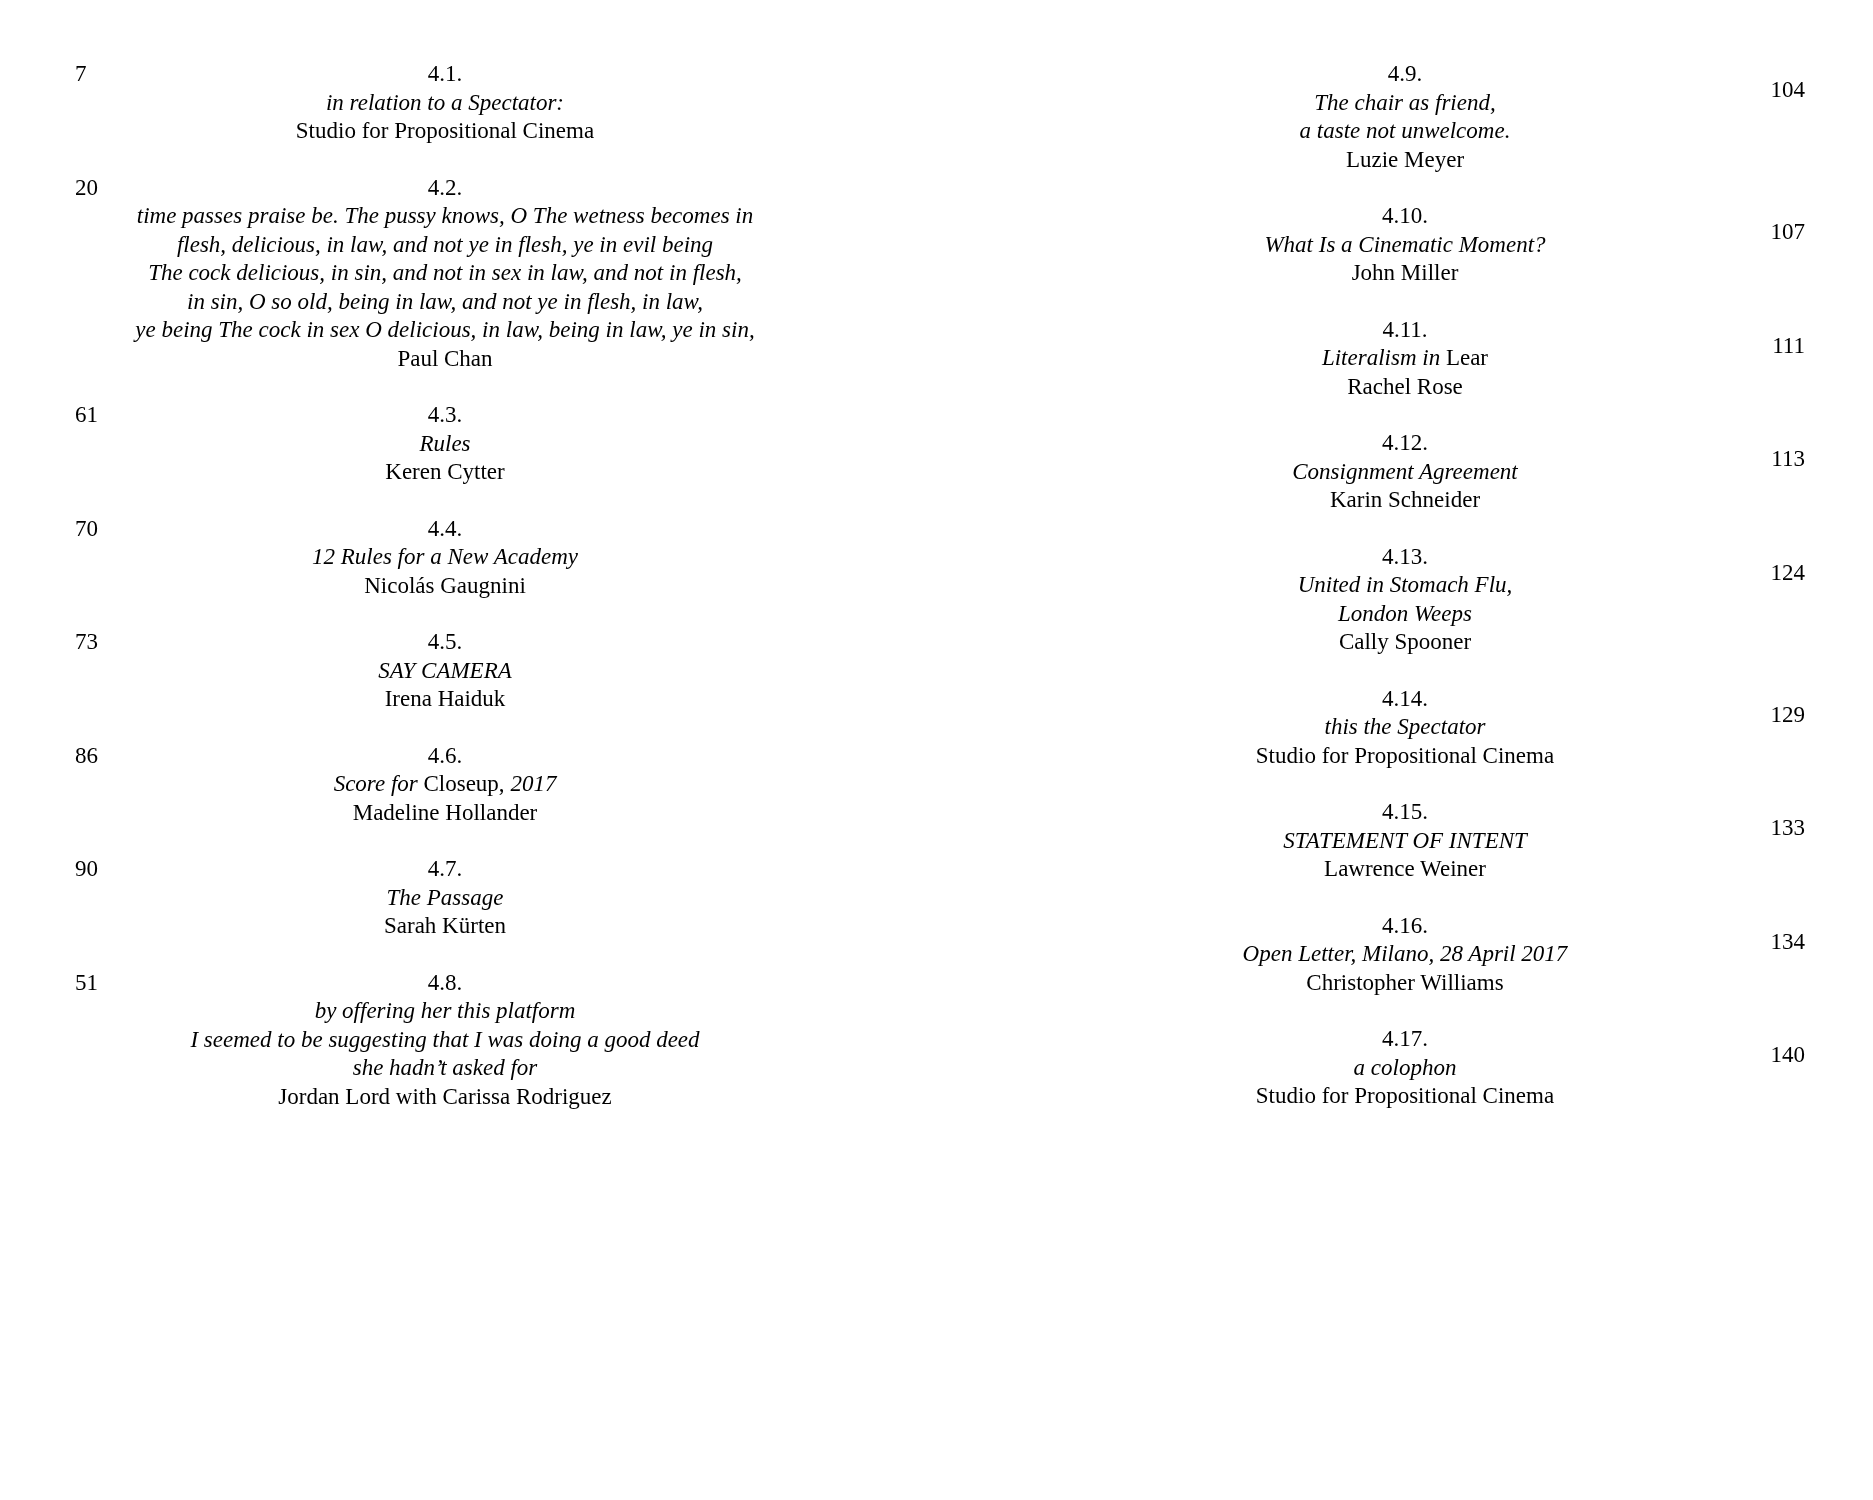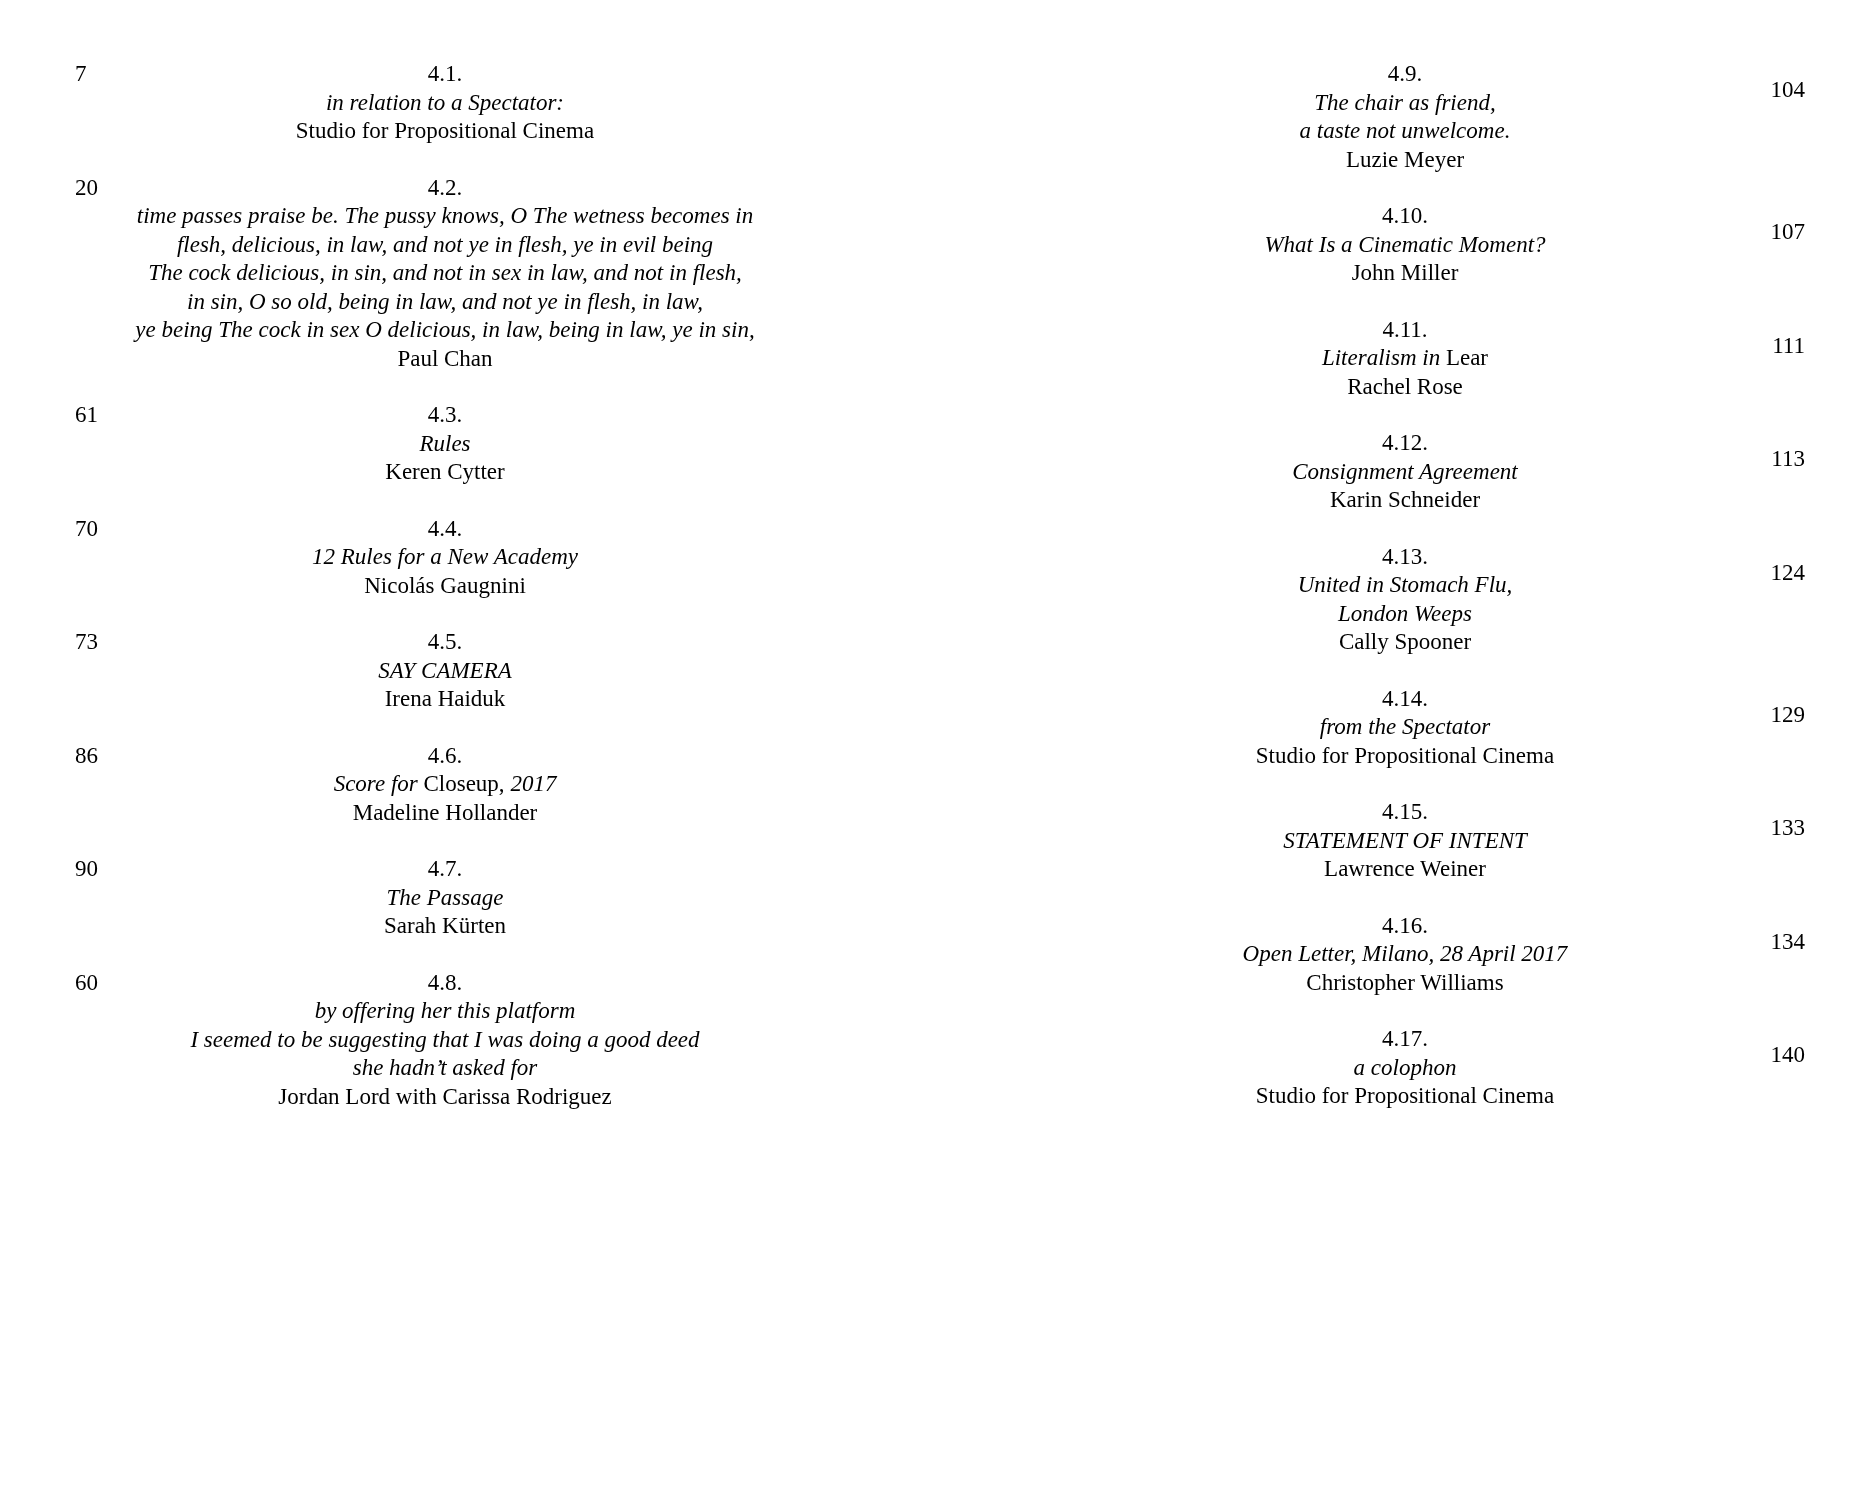--- a/index.html
+++ b/index.html
@@ -90,21 +90,21 @@
       <div class="title-line"><span class="seg-i">Score for </span><span class="seg-r">Closeup,</span><span class="seg-i"> 2017</span></div>
       <div class="author">Madeline Hollander</div>
     </div>
     <div class="entry">
       <span class="pageno">90</span>
       <div class="num">4.7.</div>
       <div class="title-line"><span class="seg-i">The Passage</span></div>
       <div class="author">Sarah Kürten</div>
     </div>
     <div class="entry">
-      <span class="pageno">60</span>
+      <span class="pageno">51</span>
       <div class="num">4.8.</div>
       <div class="title-line"><span class="seg-i">by offering her this platform</span></div>
       <div class="title-line"><span class="seg-i">I seemed to be suggesting that I was doing a good deed</span></div>
       <div class="title-line"><span class="seg-i">she hadn’t asked for</span></div>
       <div class="author">Jordan Lord with Carissa Rodriguez</div>
     </div>
   </div>
 
 <div class="toc-page right">
     <div class="entry">
@@ -135,21 +135,21 @@
     <div class="entry">
       <span class="pageno">124</span>
       <div class="num">4.13.</div>
       <div class="title-line"><span class="seg-i">United in Stomach Flu,</span></div>
       <div class="title-line"><span class="seg-i">London Weeps</span></div>
       <div class="author">Cally Spooner</div>
     </div>
     <div class="entry">
       <span class="pageno">129</span>
       <div class="num">4.14.</div>
-      <div class="title-line"><span class="seg-i">from the Spectator</span></div>
+      <div class="title-line"><span class="seg-i">this the Spectator</span></div>
       <div class="author">Studio for Propositional Cinema</div>
     </div>
     <div class="entry">
       <span class="pageno">133</span>
       <div class="num">4.15.</div>
       <div class="title-line"><span class="seg-i">STATEMENT OF INTENT</span></div>
       <div class="author">Lawrence Weiner</div>
     </div>
     <div class="entry">
       <span class="pageno">134</span>

